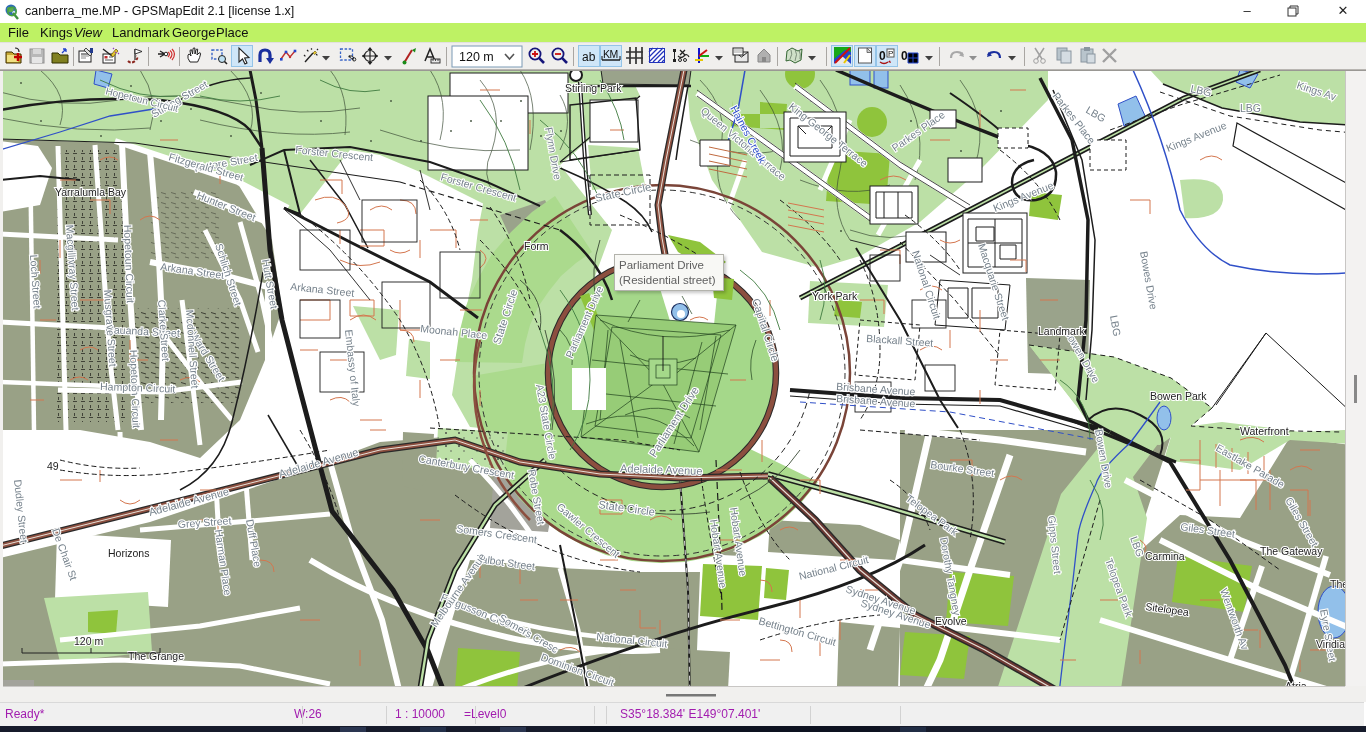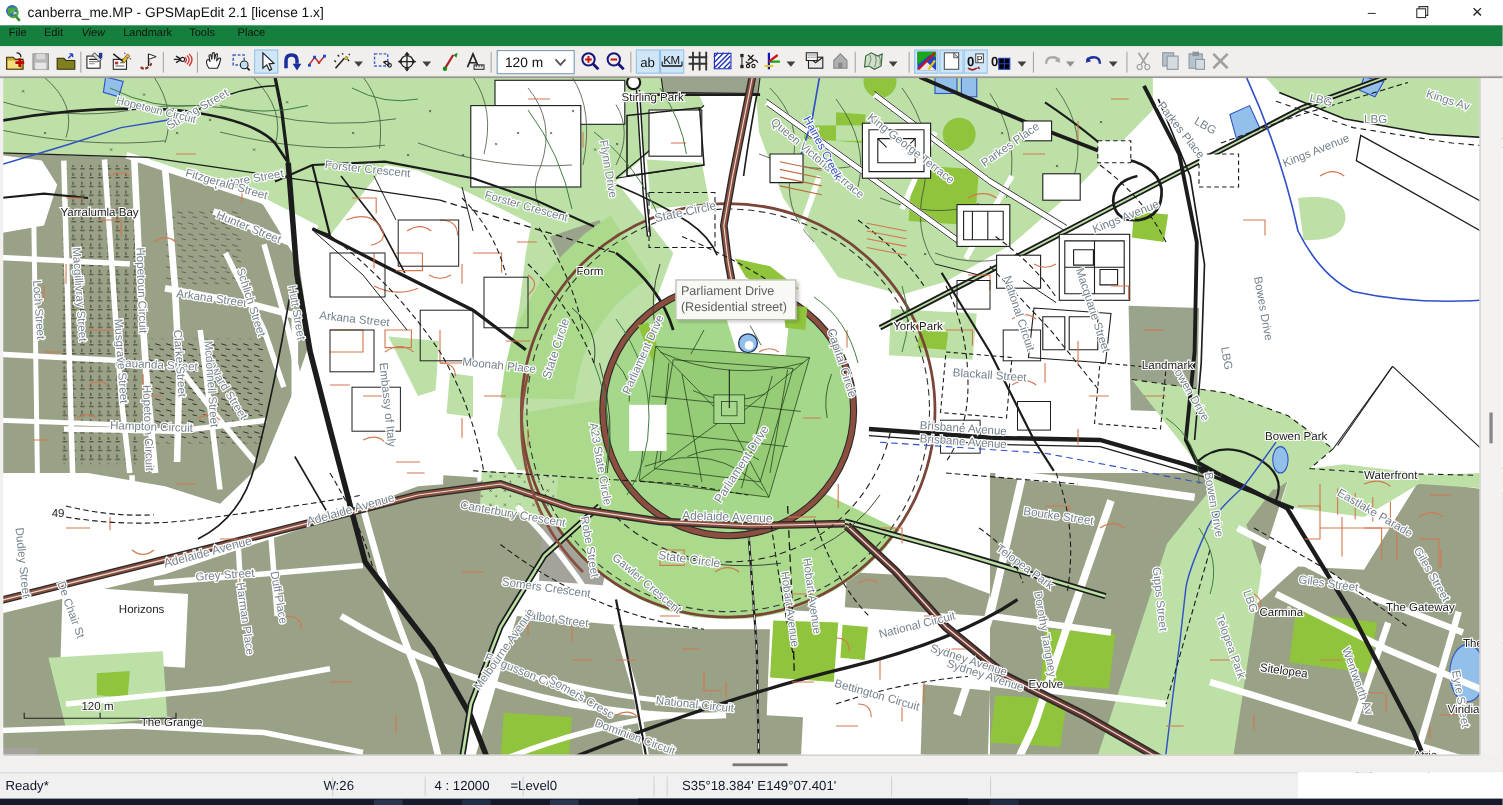--- a/index.html
+++ b/index.html
@@ -2,27 +2,27 @@
 <html><head>
 <meta charset="utf-8">
 <style>
 html,body{margin:0;padding:0;width:1366px;height:732px;overflow:hidden;background:#fff;}
 *{box-sizing:border-box;}
 body{font-family:"Liberation Sans", sans-serif;}
 #titlebar{position:absolute;left:0;top:0;width:1366px;height:23px;background:#ffffff;}
 #title-ic{position:absolute;left:4px;top:4px;}
 #title-tx{position:absolute;left:25px;top:4px;font-size:12.5px;color:#111;}
 .wbtn{position:absolute;top:0;width:46px;height:23px;color:#222;font-size:13px;text-align:center;line-height:22px;}
-#menubar{position:absolute;left:0;top:23px;width:1366px;height:19px;background:#15803d;font-size:10px;color:#111;}
+#menubar{position:absolute;left:0;top:23px;width:1366px;height:19px;background:#bef264;font-size:13px;color:#111;}
 .mi{position:absolute;top:2px;}
 #toolbar{position:absolute;left:0;top:42px;width:1366px;height:28px;background:#f0efed;border-top:1px solid #e3e1de;border-bottom:1px solid #b8b5b1;}
 .tsep{position:absolute;top:4px;width:1px;height:19px;background:#a9a6a2;}
 .thl{position:absolute;top:2px;width:22px;height:22px;background:#cfe6f8;border:1px solid #94c4e8;}
 #map{position:absolute;left:0;top:70px;width:1366px;height:632px;background:#ffffff;}
-#statusbar{position:absolute;left:0;top:702px;width:1180px;height:24px;background:#f0f0f0;border-top:1px solid #d9d9d9;font-size:12px;color:#0f172a;}
+#statusbar{position:absolute;left:0;top:702px;width:1364px;height:24px;background:#f0f0f0;border-top:1px solid #d9d9d9;font-size:12px;color:#a21caf;}
 .ssep{position:absolute;top:3px;width:1px;height:18px;background:#d2d2d2;}
 .stx{position:absolute;top:4px;}
 #taskbar{position:absolute;left:0;top:726px;width:1366px;height:6px;background:#161b2b;}
 .tt{position:absolute;left:614px;top:184px;width:110px;height:37px;background:#f8f8f5;border:1px solid #b3b3ac;box-shadow:2px 2px 3px rgba(0,0,0,0.22);font-size:11.5px;color:#606060;line-height:15px;padding:3px 4px;z-index:30;white-space:nowrap;}
 </style>
 </head>
 <body>
 <div id="titlebar">
  <svg id="title-ic" width="16" height="16" viewBox="0 0 16 16">
   <circle cx="7" cy="6" r="5.5" fill="#2f6db5"></circle>
@@ -34,24 +34,24 @@
  <div id="title-tx">canberra_me.MP - GPSMapEdit 2.1 [license 1.x]</div>
  <div class="wbtn" style="left:1224px;">–</div>
  <div class="wbtn" style="left:1270px;"><svg width="12" height="12" viewBox="0 0 12 12" style="margin-top:5px">
         <rect x="1" y="3" width="8" height="8" fill="none" stroke="#333" stroke-width="1"></rect>
         <path d="M3,3 V1 H11 V9 H9" fill="none" stroke="#333" stroke-width="1"></path>
       </svg></div>
  <div class="wbtn" style="left:1320px;">✕</div>
 </div>
 <div id="menubar">
  <div class="mi" style="left:8px;">File</div>
- <div class="mi" style="left:40px;">Edit</div>
+ <div class="mi" style="left:40px;">Kings</div>
  <div class="mi" style="left:74px;font-style:italic;">View</div>
  <div class="mi" style="left:112px;">Landmark</div>
- <div class="mi" style="left:172px;">Tools</div>
+ <div class="mi" style="left:172px;">George</div>
  <div class="mi" style="left:216px;">Place</div>
 </div>
 <div id="toolbar">
 <div class="tsep" style="left:73px"></div>
     <div class="tsep" style="left:148px"></div>
     <div class="tsep" style="left:179px"></div>
     <div class="tsep" style="left:446px"></div>
     <div class="tsep" style="left:573px"></div>
     <div class="tsep" style="left:777px"></div>
     <div class="tsep" style="left:826px"></div>
@@ -792,21 +792,21 @@
 <rect x="0" y="686" width="1345" height="1" fill="#c8c6c4"></rect>
 <rect x="666" y="694" width="50" height="2.5" fill="#777"></rect>
 <rect x="0" y="70" width="3" height="632" fill="#f1f0ee"></rect>
       <rect x="0" y="70" width="1366" height="1" fill="#9a9894"></rect>
 </svg>
 <div class="tt">Parliament Drive<br>(Residential street)</div>
 </div>
 <div id="statusbar">
  <div class="stx" style="left:5px;">Ready*</div>
  <div class="stx" style="left:294px;">W:26</div>
- <div class="stx" style="left:395px;">4 : 12000</div>
+ <div class="stx" style="left:395px;">1 : 10000</div>
  <div class="stx" style="left:464px;">=Level0</div>
  <div class="stx" style="left:620px;">S35°18.384' E149°07.401'</div>
  <div class="ssep" style="left:302px;"></div>
  <div class="ssep" style="left:386px;"></div>
  <div class="ssep" style="left:475px;"></div>
  <div class="ssep" style="left:594px;"></div>
  <div class="ssep" style="left:606px;"></div>
  <div class="ssep" style="left:810px;"></div>
  <div class="ssep" style="left:900px;"></div>
 </div>

